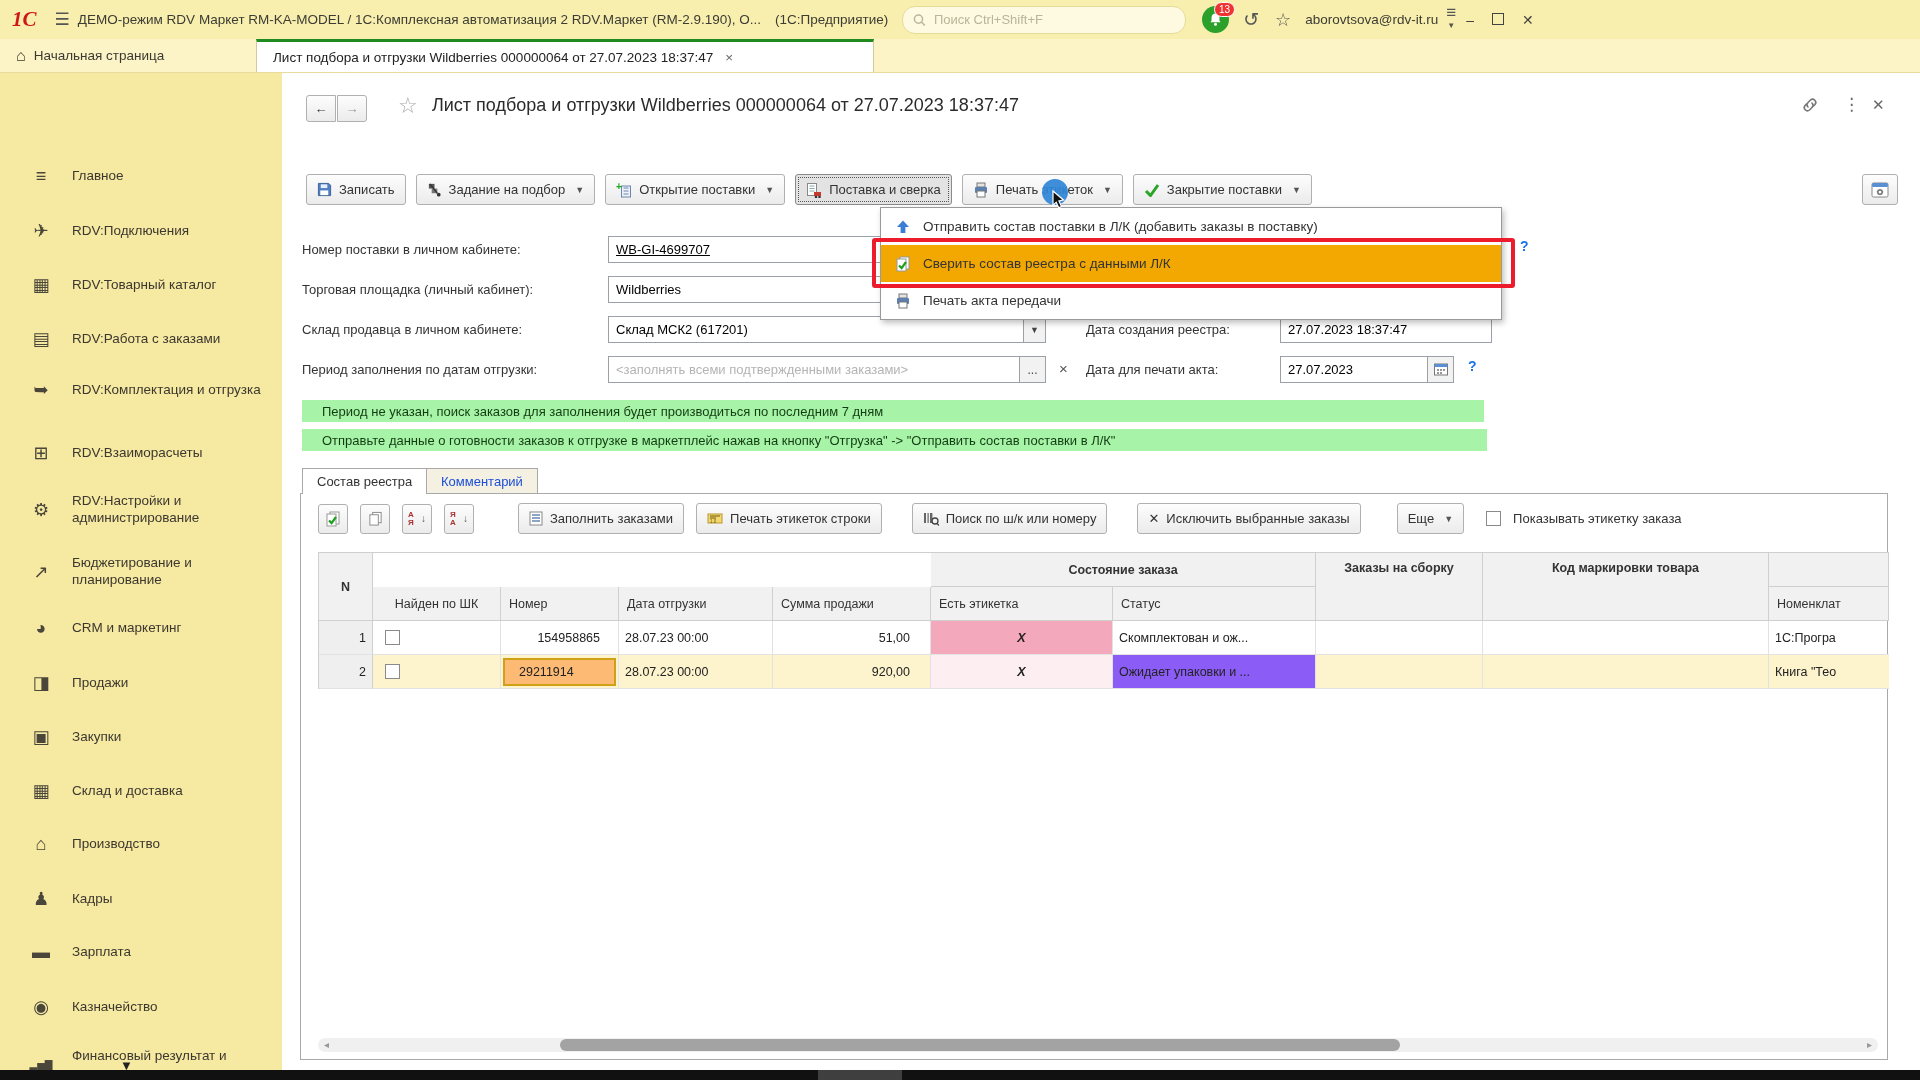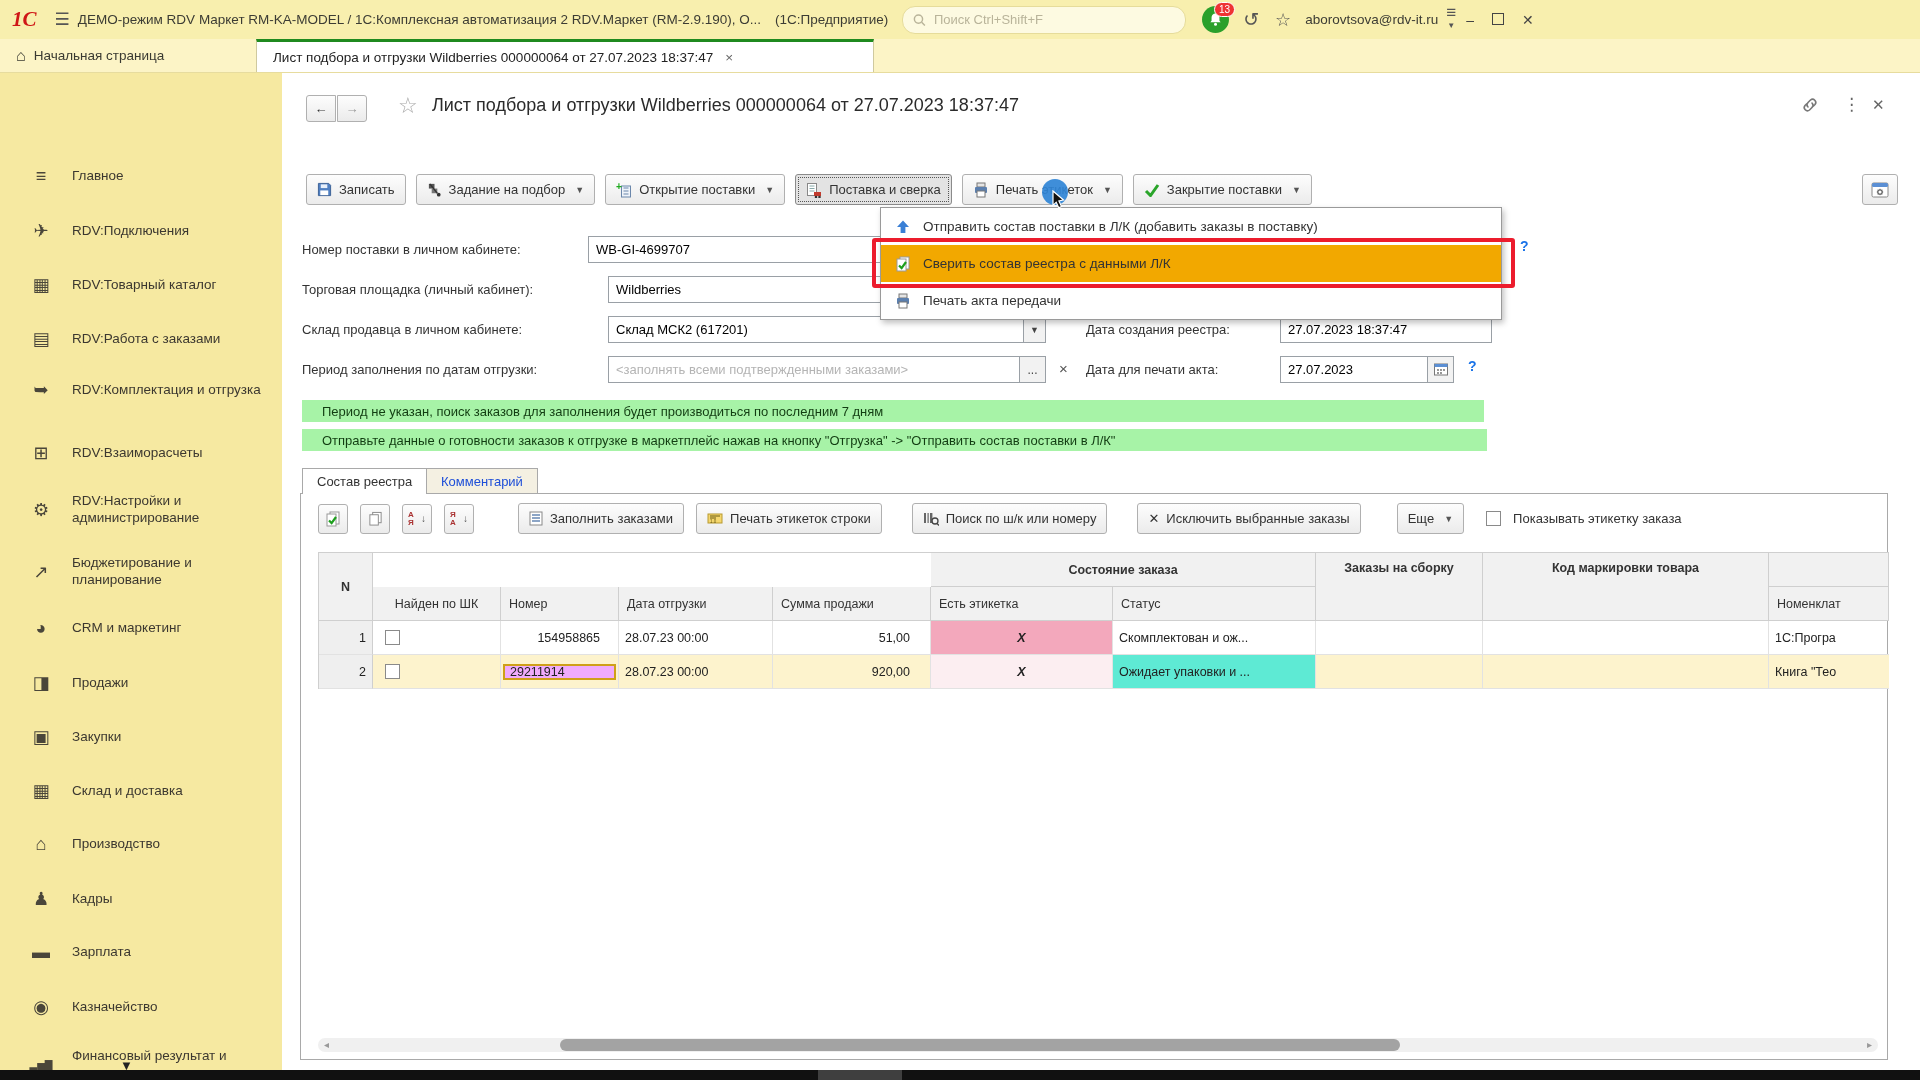--- a/index.html
+++ b/index.html
@@ -243,21 +243,21 @@
   <div class="btn sq ab" style="left:1862px;top:174px;width:36px;">
     <svg width="18" height="16" viewBox="0 0 18 16">
         <rect x="1" y="1" width="16" height="14" rx="1.5" fill="#fff" stroke="#888"></rect>
         <rect x="1" y="1" width="16" height="4" rx="1.5" fill="#5b8fd4"></rect>
         <circle cx="9" cy="10" r="2.2" fill="none" stroke="#666" stroke-width="1.3"></circle>
         <path d="M9 6.8v1M9 12.2v1M5.8 10h1M11.2 10h1M6.8 7.8l.7.7M10.5 11.5l.7.7M11.2 7.8l-.7.7M7.5 11.5l-.7.7" stroke="#666"></path>
       </svg>
   </div>
 
   <div class="ab lbl" style="left:302px;top:242px;">Номер поставки в личном кабинете:</div>
-  <input class="ab fl" style="left: 588px; top: 236px; width: 438px;" value="WB-GI-4699707">
+  <input class="ab fl" style="left: 608px; top: 236px; width: 438px; text-decoration: underline;" value="WB-GI-4699707">
   <div class="ab" style="left:1520px;top:238px;color:#1a73e8;font-size:14px;font-weight:bold;">?</div>
 
   <div class="ab lbl" style="left:302px;top:282px;">Торговая площадка (личный кабинет):</div>
   <input class="ab fl" style="left: 608px; top: 276px; width: 438px;" value="Wildberries">
 
   <div class="ab lbl" style="left:302px;top:322px;">Склад продавца в личном кабинете:</div>
   <input class="ab fl" style="left: 608px; top: 316px; width: 416px;" value="Склад МСК2 (617201)">
   <div class="ab ddbtn" style="left:1024px;top:316px;">▼</div>
 
   <div class="ab lbl" style="left:302px;top:362px;">Период заполнения по датам отгрузки:</div>
@@ -384,26 +384,26 @@
     <div class="cell" style="grid-column:7;grid-row:3;">Скомплектован и ож...</div>
     <div class="cell" style="grid-column:8;grid-row:3;"></div>
     <div class="cell" style="grid-column:9;grid-row:3;"></div>
     <div class="cell" style="grid-column:10;grid-row:3;border-right:none;">1С:Програ</div>
 
     <div class="cell" style="grid-column:1;grid-row:4;height:34px;justify-content:flex-end;background:#efefef;border-right:1px solid #cfcfcf;">2</div>
     <div class="cell" style="grid-column:2;grid-row:4;background:#fdf3cd;">
         <span class="cb" style="margin-left:6px;"></span>
       </div>
     <div class="cell" style="grid-column:3;grid-row:4;background:#fdf3cd;padding:0 2px;">
-      <span style="display:flex;align-items:center;background:#f0abfc;border:2px solid #cfa018;height:16px;width:100%;padding:0 5px;box-sizing:border-box;">29211914</span>
+      <span style="display:flex;align-items:center;background:#fdba74;border:2px solid #cfa018;height:28px;width:100%;padding:0 14px;box-sizing:border-box;">29211914</span>
     </div>
     <div class="cell" style="grid-column:4;grid-row:4;background:#fdf3cd;">28.07.23 00:00</div>
     <div class="cell" style="grid-column:5;grid-row:4;background:#fdf3cd;justify-content:flex-end;padding-right:20px;">920,00</div>
     <div class="cell" style="grid-column:6;grid-row:4;background:#fceef1;justify-content:center;font-style:italic;font-weight:bold;">X</div>
-    <div class="cell" style="grid-column:7;grid-row:4;background:#5eead4;">Ожидает упаковки и ...</div>
+    <div class="cell" style="grid-column:7;grid-row:4;background:#8b5cf6;">Ожидает упаковки и ...</div>
     <div class="cell" style="grid-column:8;grid-row:4;background:#fdf3cd;"></div>
     <div class="cell" style="grid-column:9;grid-row:4;background:#fdf3cd;"></div>
     <div class="cell" style="grid-column:10;grid-row:4;background:#fdf3cd;border-right:none;">Книга "Тео</div>
   </div>
 
   <div class="ab" style="left:318px;top:1038px;width:1560px;height:14px;background:#f0f0f0;border-radius:7px;">
     <span style="position:absolute;left:6px;top:1px;font-size:10px;color:#999;">◂</span>
     <div style="position:absolute;left:242px;top:1px;width:840px;height:12px;background:#a3a3a3;border-radius:6px;"></div>
     <span style="position:absolute;right:6px;top:1px;font-size:10px;color:#999;">▸</span>
   </div>

